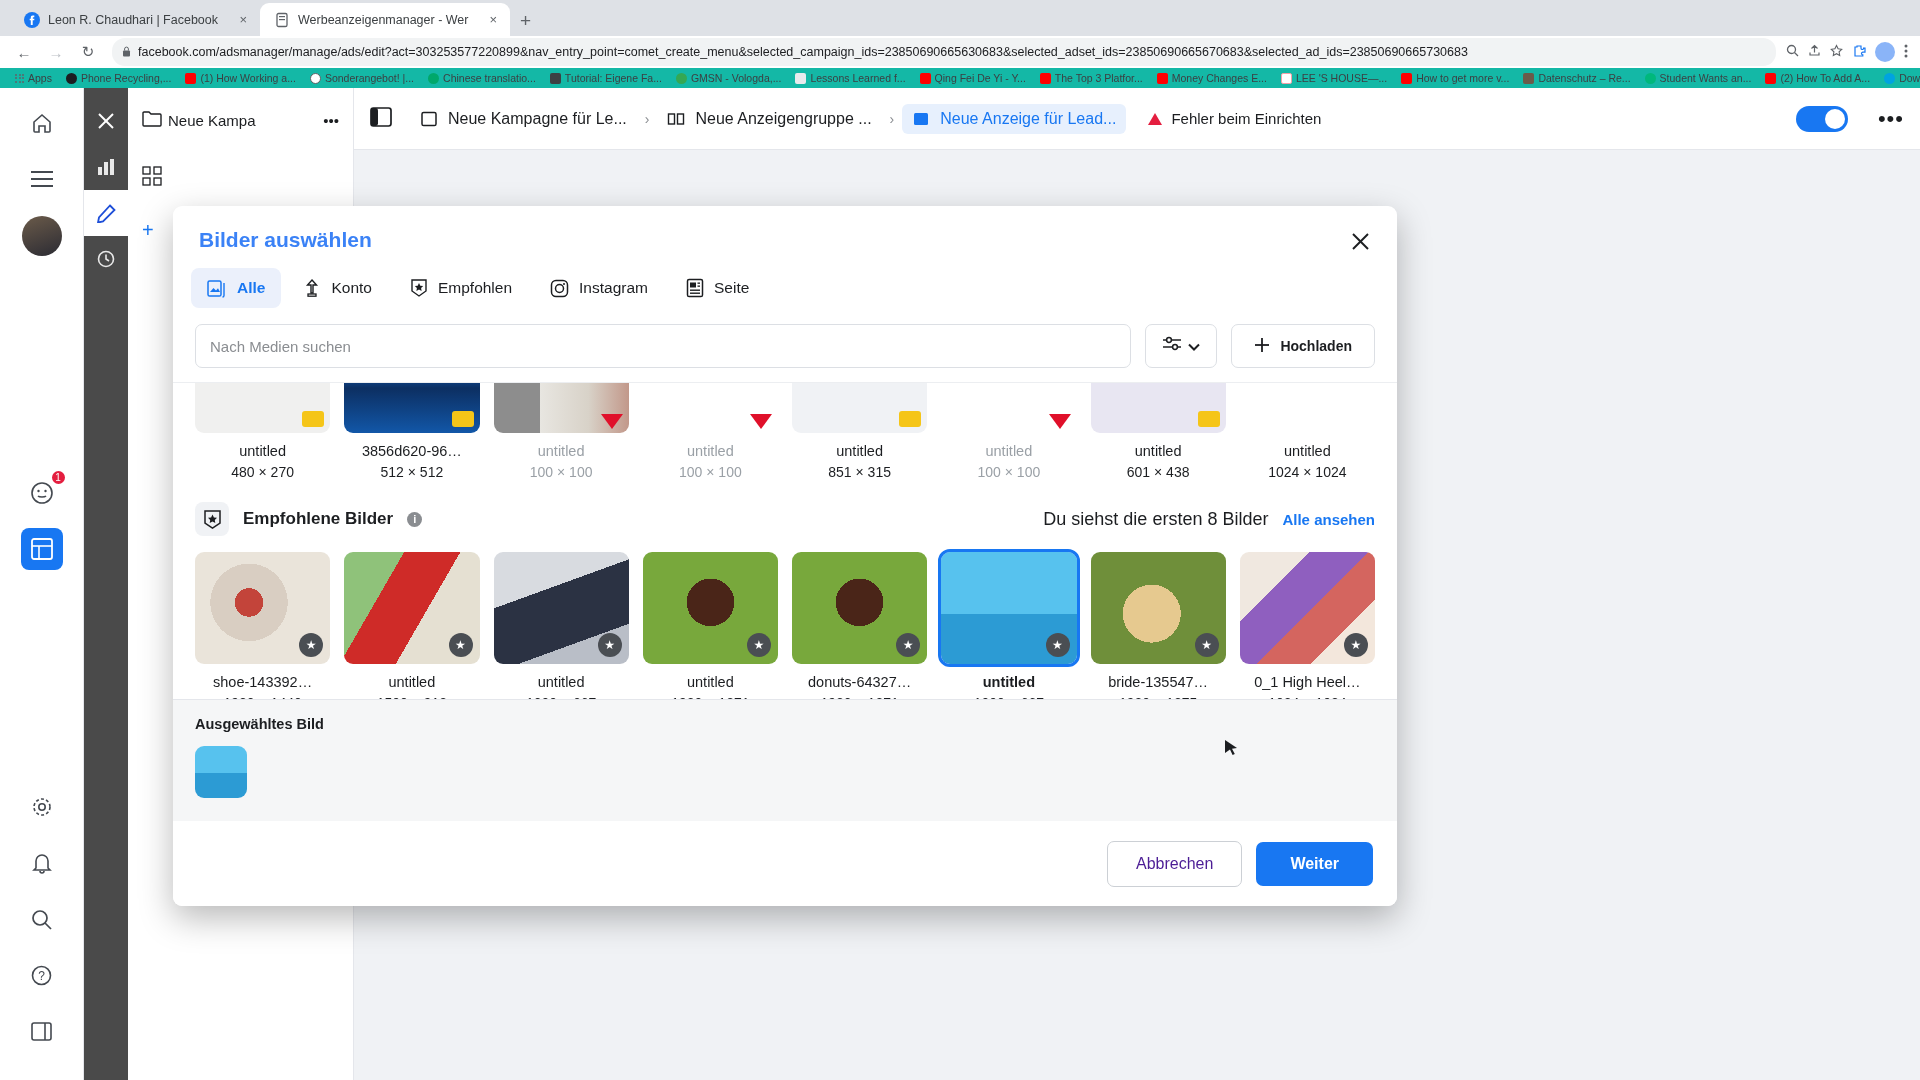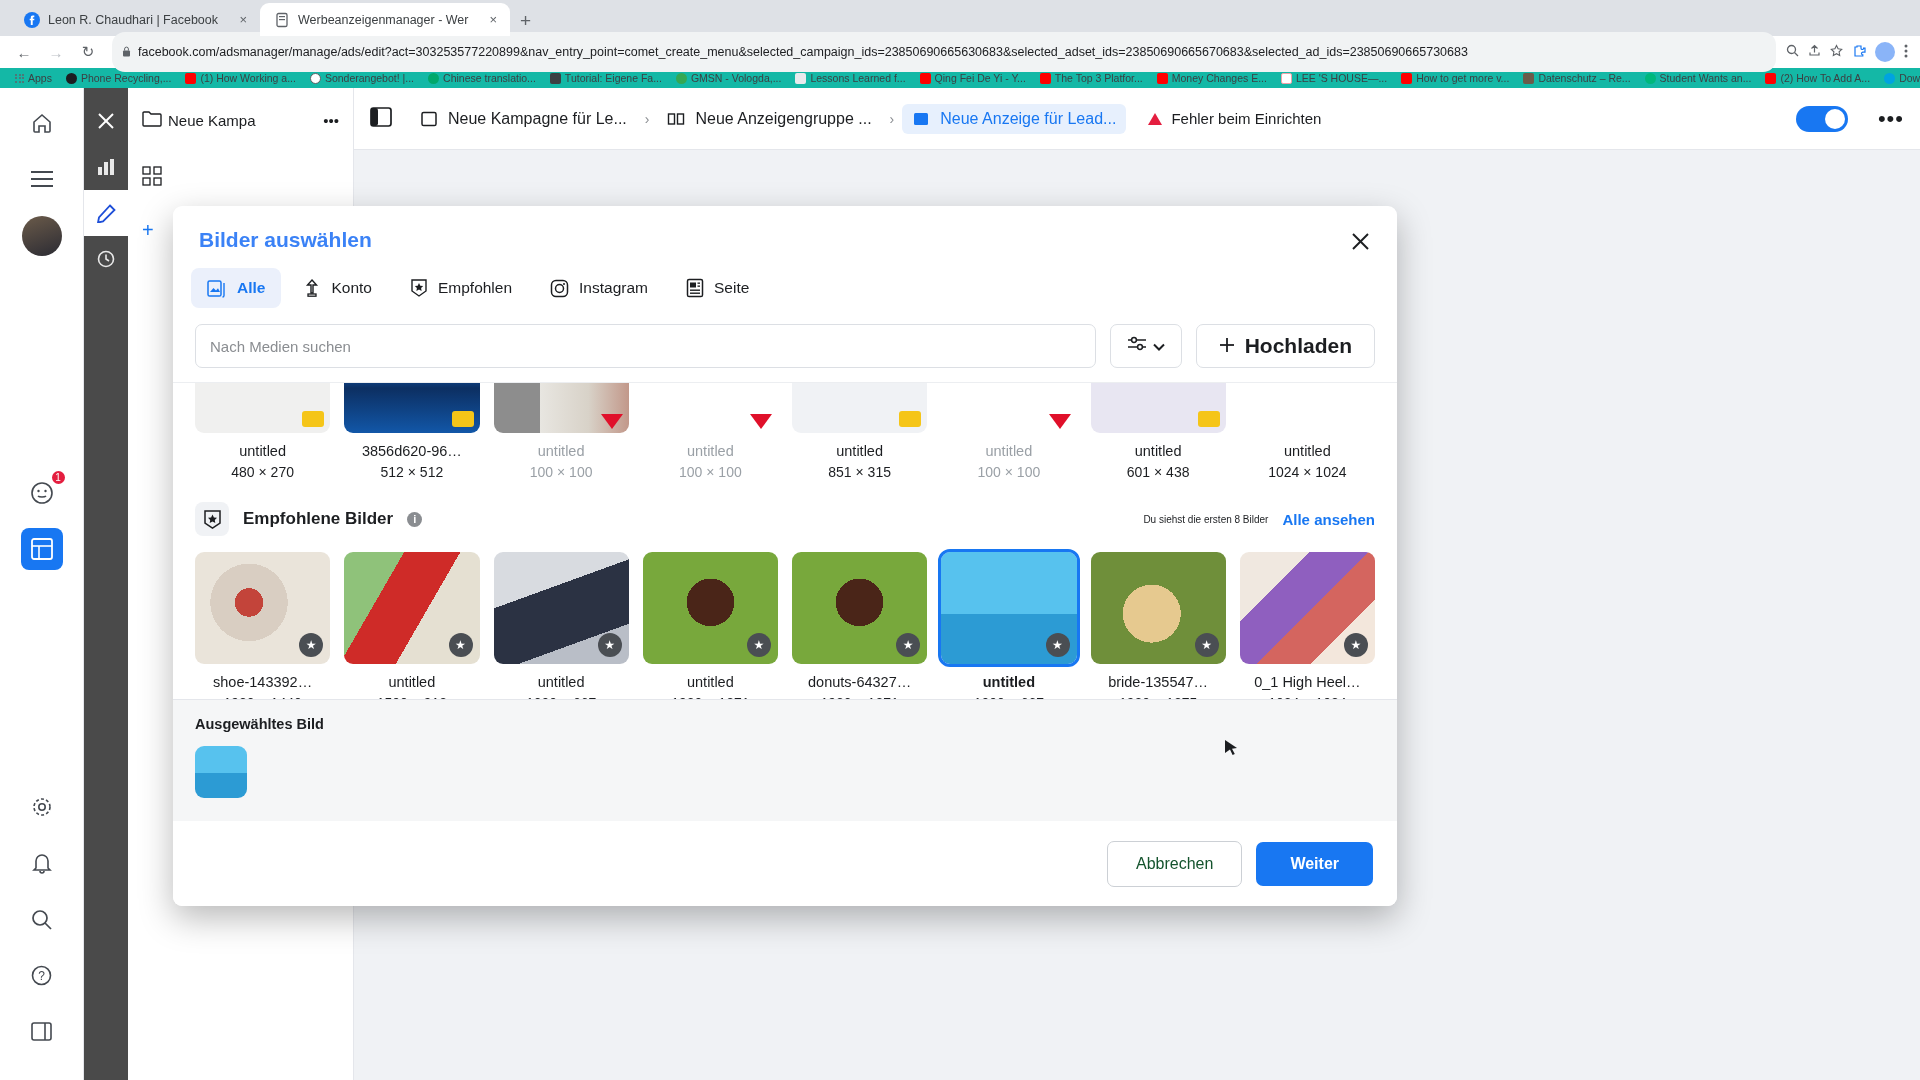--- a/index.html
+++ b/index.html
@@ -23,21 +23,21 @@
   .tab .favicon { width:16px; height:16px; flex:0 0 16px; display:block; }
   .tab .ttl { white-space:nowrap; overflow:hidden; text-overflow:ellipsis; flex:1 1 auto; }
   .tab .x { font-size:13px; color:#5f6368; flex:0 0 auto; padding:0 3px; }
   .newtab { font-size:19px; color:#5f6368; margin:0 0 4px 10px; }
 
   .urlbar-row { height:32px; display:flex; align-items:center; gap:4px; padding:0 10px; background:#fff; }
   .navbtn { width:28px; height:28px; display:flex; align-items:center; justify-content:center;
             color:#5f6368; font-size:15px; }
   .navbtn.dim { color:#bdc1c6; }
   .omnibox {
-    flex:1 1 auto; height:40px; background:#f1f3f4; border-radius:13px;
+    flex:1 1 auto; height:28px; background:#f1f3f4; border-radius:13px;
     display:flex; align-items:center; padding:12px 10px; gap:7px; margin:0 6px;
     font-size:12.5px; color:#202124; overflow:hidden; white-space:nowrap;
   }
   .omnibox .lock { font-size:10px; color:#5f6368; }
   .omnibox .url { overflow:hidden; text-overflow:clip; white-space:nowrap; }
   .omni-icons { display:flex; align-items:center; gap:9px; padding-right:2px; }
   .omni-icons span { font-size:13px; color:#5f6368; }
   .av { width:20px; height:20px; border-radius:50%; background:#8ab4f8; }
 
   .bookmarks { height:20px; background:#14b8a6; display:flex; align-items:center;
@@ -124,21 +124,21 @@
   .m-tab { display:flex; align-items:center; gap:10px; padding:10px 16px; border-radius:8px;
            font-size:15.5px; color:#1c1e21; }
   .m-tab.on { background:#ebf0fb; color:#1877f2; font-weight:bold; }
   .m-tab svg { display:block; }
   .m-search-row { display:flex; align-items:center; gap:14px; padding:16px 22px 14px 22px; }
   .m-search { flex:1 1 auto; height:44px; border:1px solid #dcdfe4; border-radius:7px;
               display:flex; align-items:center; padding:0 14px; font-size:15px; color:#8a8d91; }
   .m-filter { width:72px; height:44px; border:1px solid #dcdfe4; border-radius:7px;
               display:flex; align-items:center; justify-content:center; gap:6px; color:#1c1e21; }
   .m-upload { height:44px; padding:0 22px; border:1px solid #dcdfe4; border-radius:7px;
-              display:flex; align-items:center; gap:10px; font-size:21px; color:#1c1e21; font-weight:bold; }
+              display:flex; align-items:center; gap:10px; font-size:14px; color:#1c1e21; font-weight:bold; }
 
   .m-scroll { flex:1 1 auto; overflow:hidden; position:relative; border-top:1px solid #eceef1; }
   .m-scroll-inner { padding:0 22px; }
   .grid8 { display:grid; grid-template-columns:repeat(8,1fr); gap:14px; }
   .cell { display:flex; flex-direction:column; align-items:center; }
   .thumb { width:100%; height:112px; border-radius:9px; background:#f0f2f5; position:relative; overflow:hidden; }
   .thumb.sel { outline:3px solid #1877f2; }
   .cell .nm { margin-top:10px; font-size:14.5px; color:#1c1e21; max-width:100%;
               white-space:nowrap; overflow:hidden; text-overflow:ellipsis; text-align:center; }
   .cell .nm.b { font-weight:bold; }
@@ -150,30 +150,30 @@
   .star { position:absolute; right:7px; bottom:7px; width:24px; height:24px; border-radius:50%;
           background:#4a4e53; color:#fff; display:flex; align-items:center; justify-content:center; font-size:12px; }
 
   .sec-head { display:flex; align-items:center; gap:14px; padding:22px 0 16px 0; }
   .sec-ico { width:34px; height:34px; border-radius:8px; background:#f0f2f5;
              display:flex; align-items:center; justify-content:center; color:#1c1e21; }
   .sec-title { font-size:17px; font-weight:bold; color:#1c1e21; }
   .info-i { width:15px; height:15px; border-radius:50%; background:#8a8d91; color:#fff;
             font-size:11px; display:flex; align-items:center; justify-content:center; font-weight:bold; }
   .sec-grow { flex:1 1 auto; }
-  .sec-note { font-size:10px; color:#1c1e21; }
+  .sec-note { font-size:18px; color:#1c1e21; }
   .sec-link { font-size:15px; color:#1877f2; font-weight:bold; }
 
   .m-selected { background:#f5f6f7; border-top:1px solid #e4e6eb; padding:16px 22px 20px 22px; height:125px; }
   .sel-lbl { font-size:14.5px; font-weight:bold; color:#1c1e21; }
   .sel-thumb { margin-top:14px; width:52px; height:52px; border-radius:9px; overflow:hidden;
                background:#2f9fe0; }
   .m-foot { height:88px; background:#fff; display:flex; align-items:center; justify-content:flex-end;
             gap:14px; padding:0 24px; }
-  .btn-ghost { padding:13px 28px; border:1px solid #ccd0d5; border-radius:7px; font-size:16px; color:#14532d; background:#fff; }
+  .btn-ghost { padding:13px 28px; border:1px solid #ccd0d5; border-radius:7px; font-size:16px; color:#4c1d95; background:#fff; }
   .btn-primary { padding:13px 34px; border-radius:7px; background:#1877f2; color:#fff; font-size:16px; font-weight:bold; }
 
   .cursor { position:absolute; left:1225px; top:652px; width:12px; height:17px; }
 </style>
 </head>
 <body>
 
 <div class="screen">
 
   <div class="chrome">

